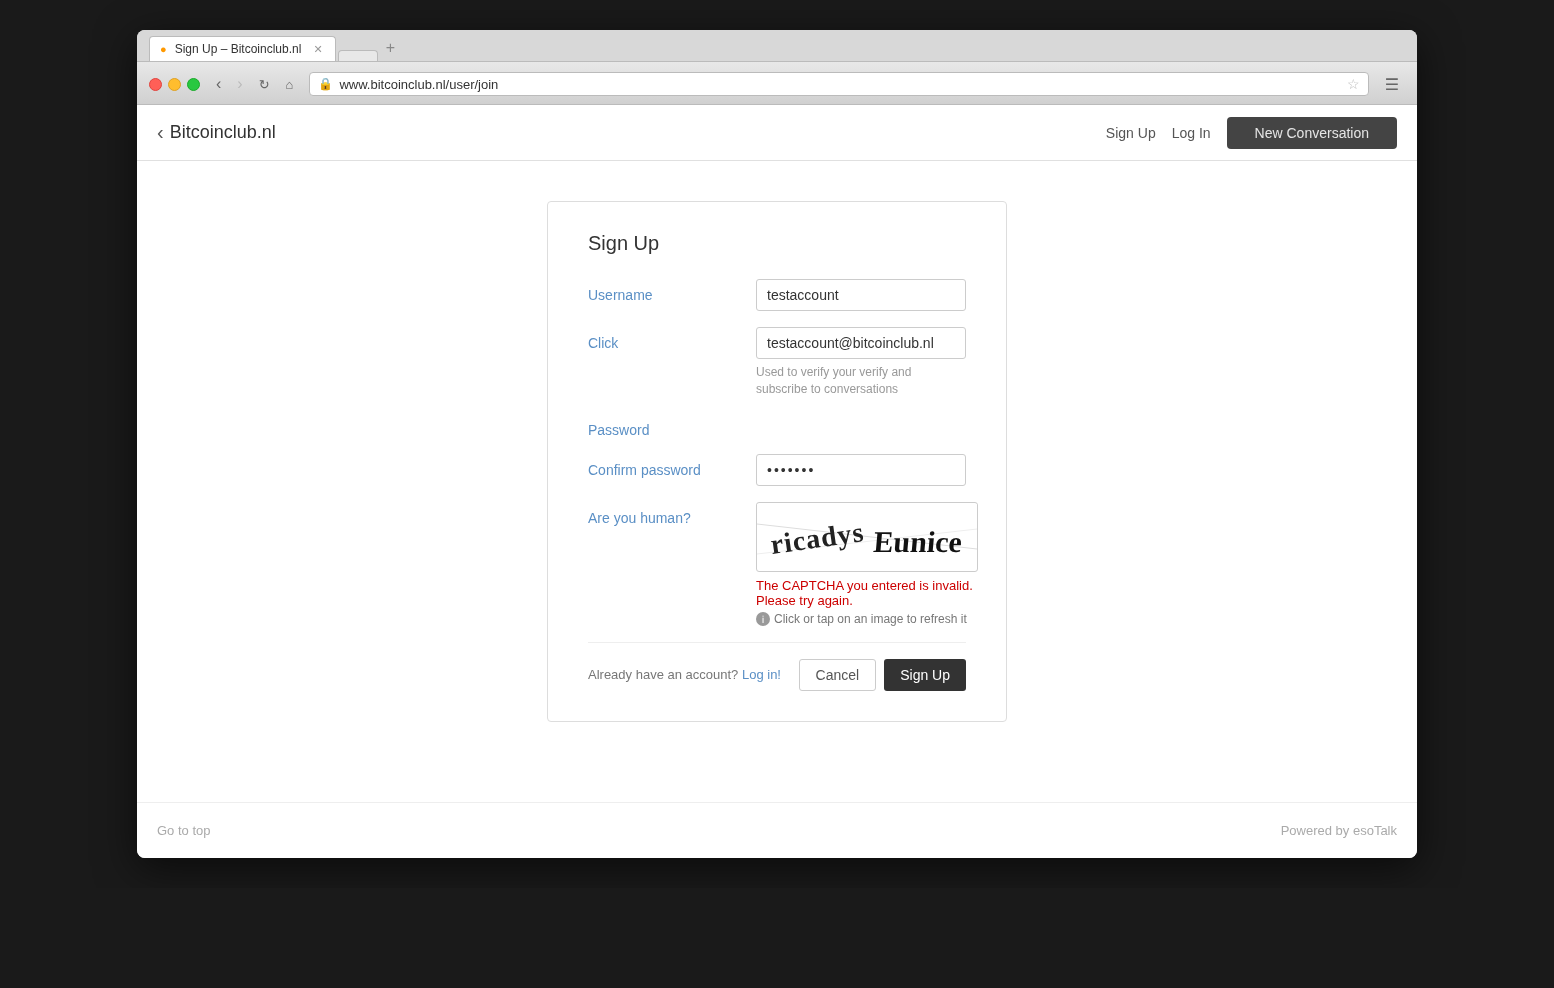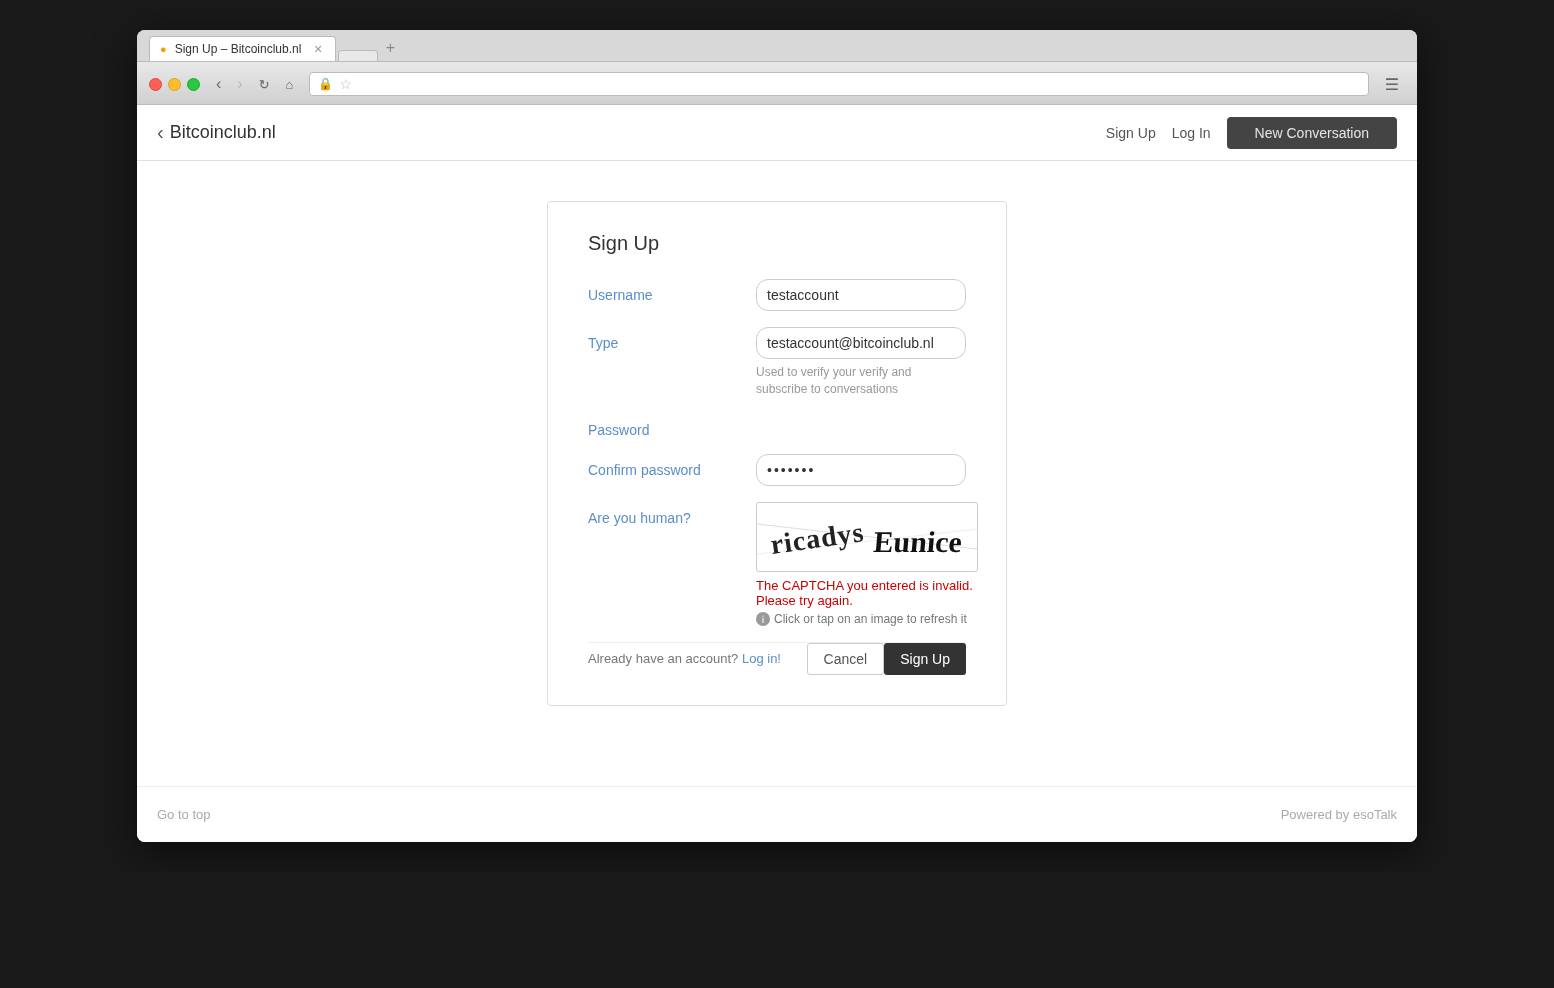--- a/index.html
+++ b/index.html
@@ -206,21 +206,21 @@
       flex-shrink: 0;
     }
 
     .form-field-wrap {
       flex: 1;
     }
 
     .form-input {
       width: 100%;
       border: 1px solid #ccc;
-      border-radius: 12px;
+      border-radius: 3px;
       padding: 7px 10px;
       font-size: 14px;
       color: #333;
       outline: none;
     }
 
     .field-hint {
       font-size: 12px;
       color: #999;
       margin-top: 5px;
@@ -265,35 +265,36 @@
       align-items: center;
       justify-content: center;
     }
 
     
     .form-footer {
       display: flex;
       align-items: center;
       justify-content: space-between;
       margin-top: 12px;
+      padding-top: 16px;
       border-top: 1px solid #eee;
     }
     .already-account {
       font-size: 13px;
       color: #777;
     }
     .login-link {
       color: #5a8fc5;
       cursor: pointer;
       text-decoration: none;
       font-weight: 500;
     }
     .form-actions {
       display: flex;
-      gap: 0;
+      gap: 8px;
     }
     .btn-cancel {
       background: white;
       border: 1px solid #ccc;
       border-radius: 3px;
       padding: 7px 16px;
       font-size: 14px;
       color: #555;
       cursor: pointer;
     }
@@ -349,20 +350,21 @@
       <div class="traffic-light maximize"></div>
     </div>
     <div class="nav-buttons">
       <button class="nav-btn">‹</button>
       <button class="nav-btn" disabled="">›</button>
       <button class="nav-btn" style="font-size:13px;">↻</button>
       <button class="nav-btn" style="font-size:13px;">⌂</button>
     </div>
     <div class="address-bar-wrap">
       <span class="address-bar-icon">🔒</span>
+      <input class="address-bar" type="text" value="www.bitcoinclub.nl/user/join" style="">
       <span class="address-star">☆</span>
     </div>
     <button class="nav-btn" style="font-size:16px;">☰</button>
   </div>
 
   <div class="page-content">
 
     <div class="site-header">
       <a class="site-logo">
         <span class="back-arrow">‹</span>
@@ -380,21 +382,21 @@
         <div class="form-title">Sign Up</div>
 
         <div class="form-row">
           <div class="form-label">Username</div>
           <div class="form-field-wrap">
             <input class="form-input" type="text" value="testaccount" style="">
           </div>
         </div>
 
         <div class="form-row">
-          <div class="form-label">Type</div>
+          <div class="form-label">Click</div>
           <div class="form-field-wrap">
             <input class="form-input" type="email" value="testaccount@bitcoinclub.nl" style="">
             <div class="field-hint">Used to verify your verify and subscribe to conversations</div>
           </div>
         </div>
 
         <div class="form-row">
           <div class="form-label">Password</div>
         </div>
 

